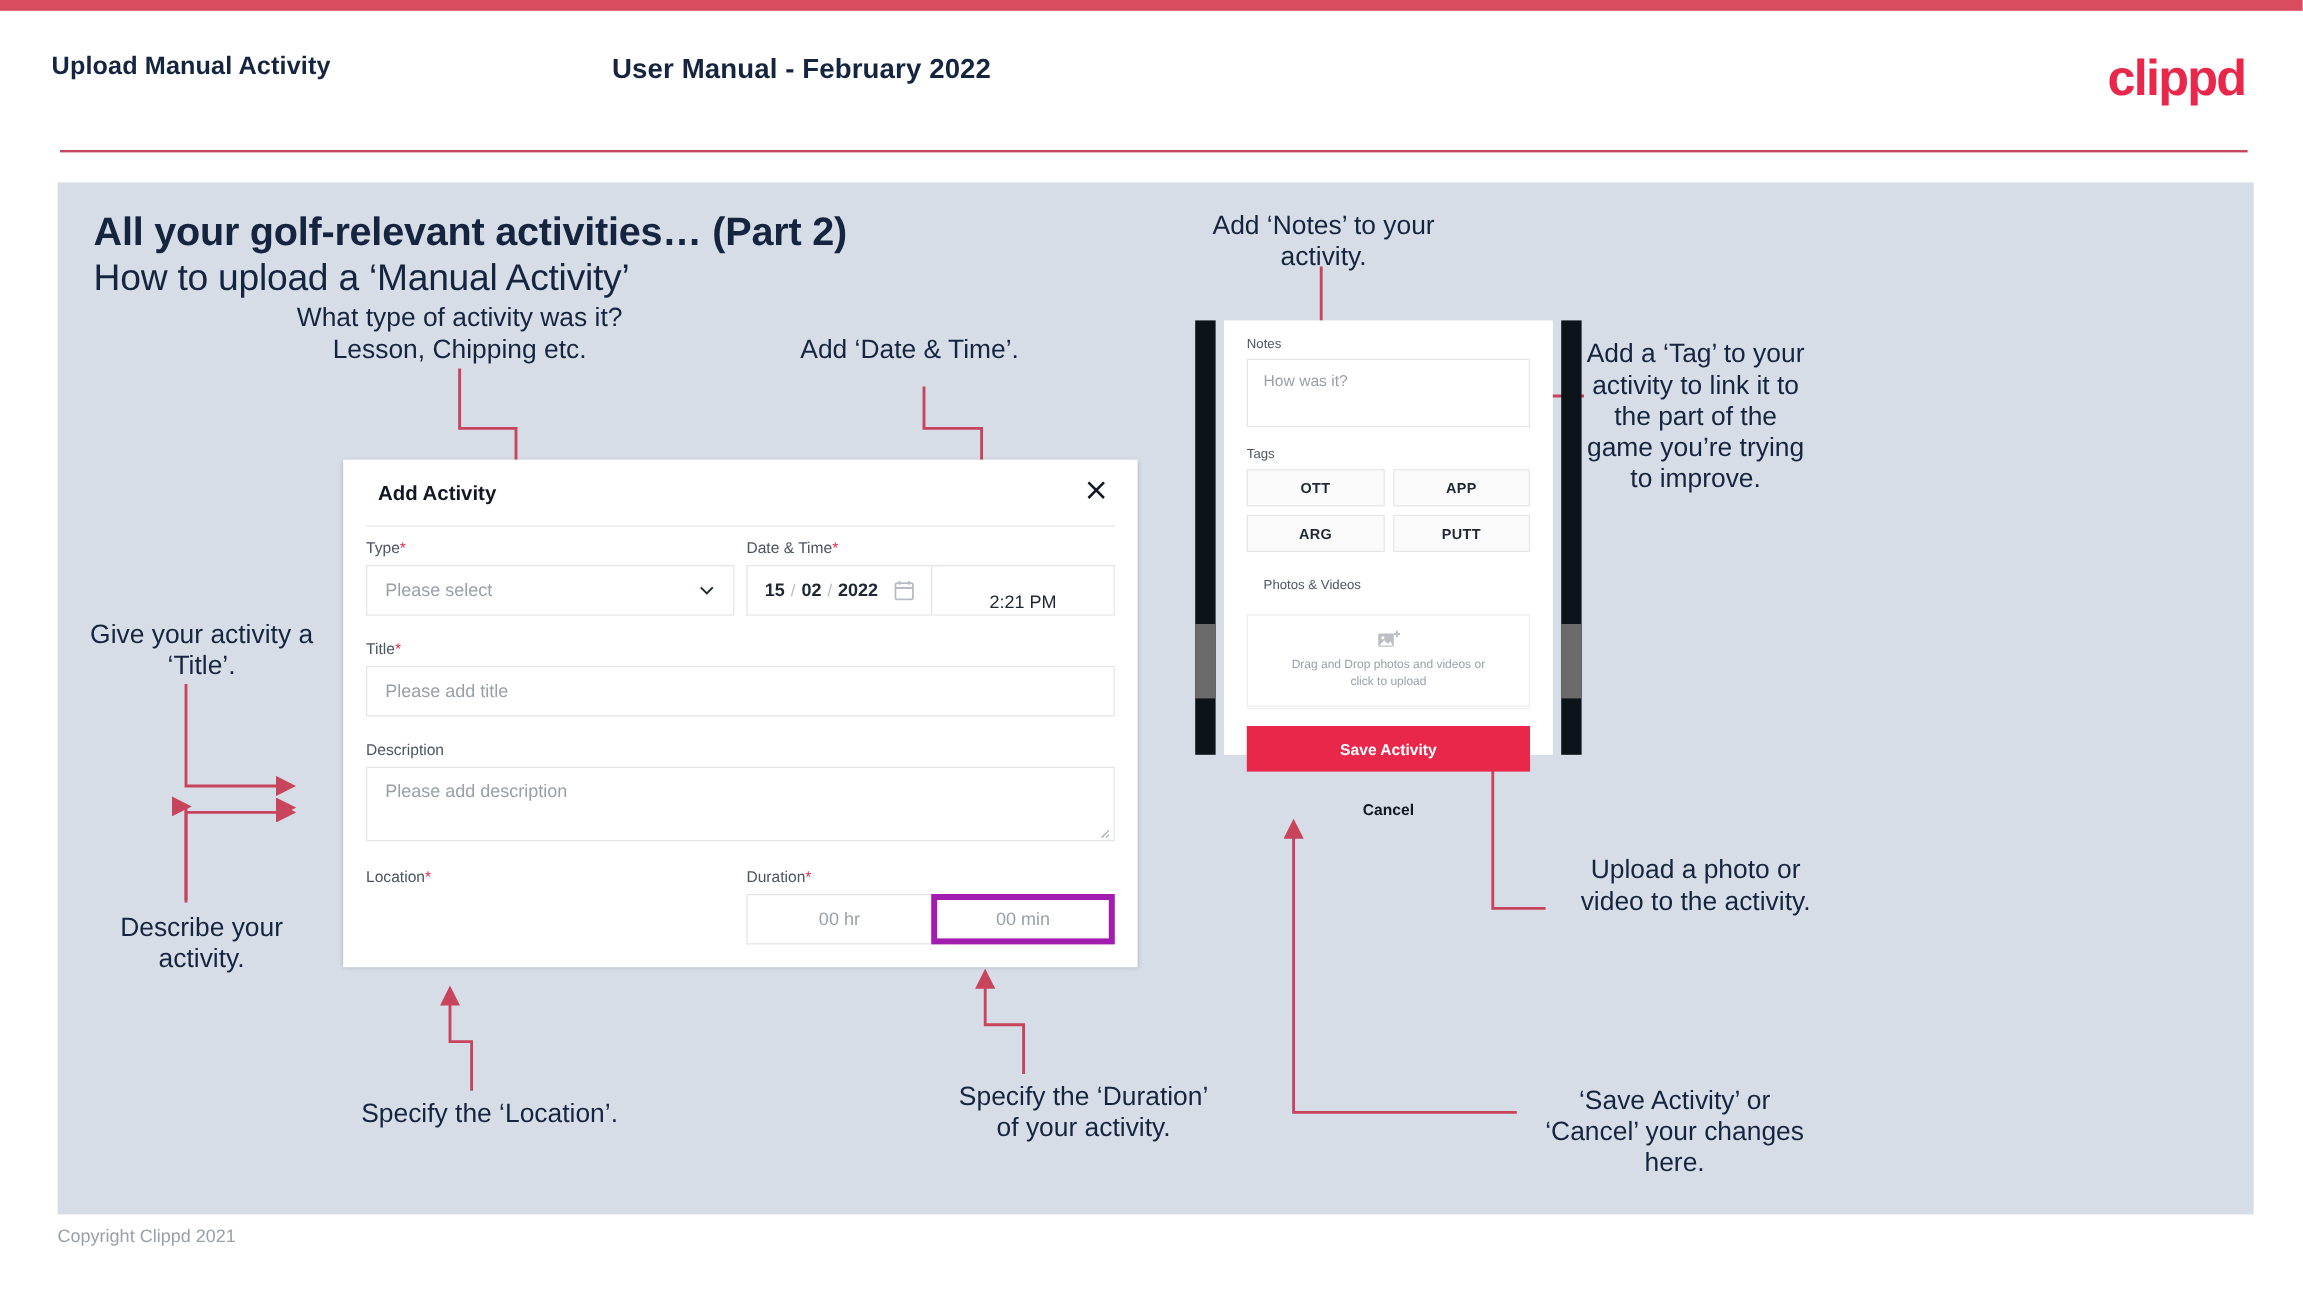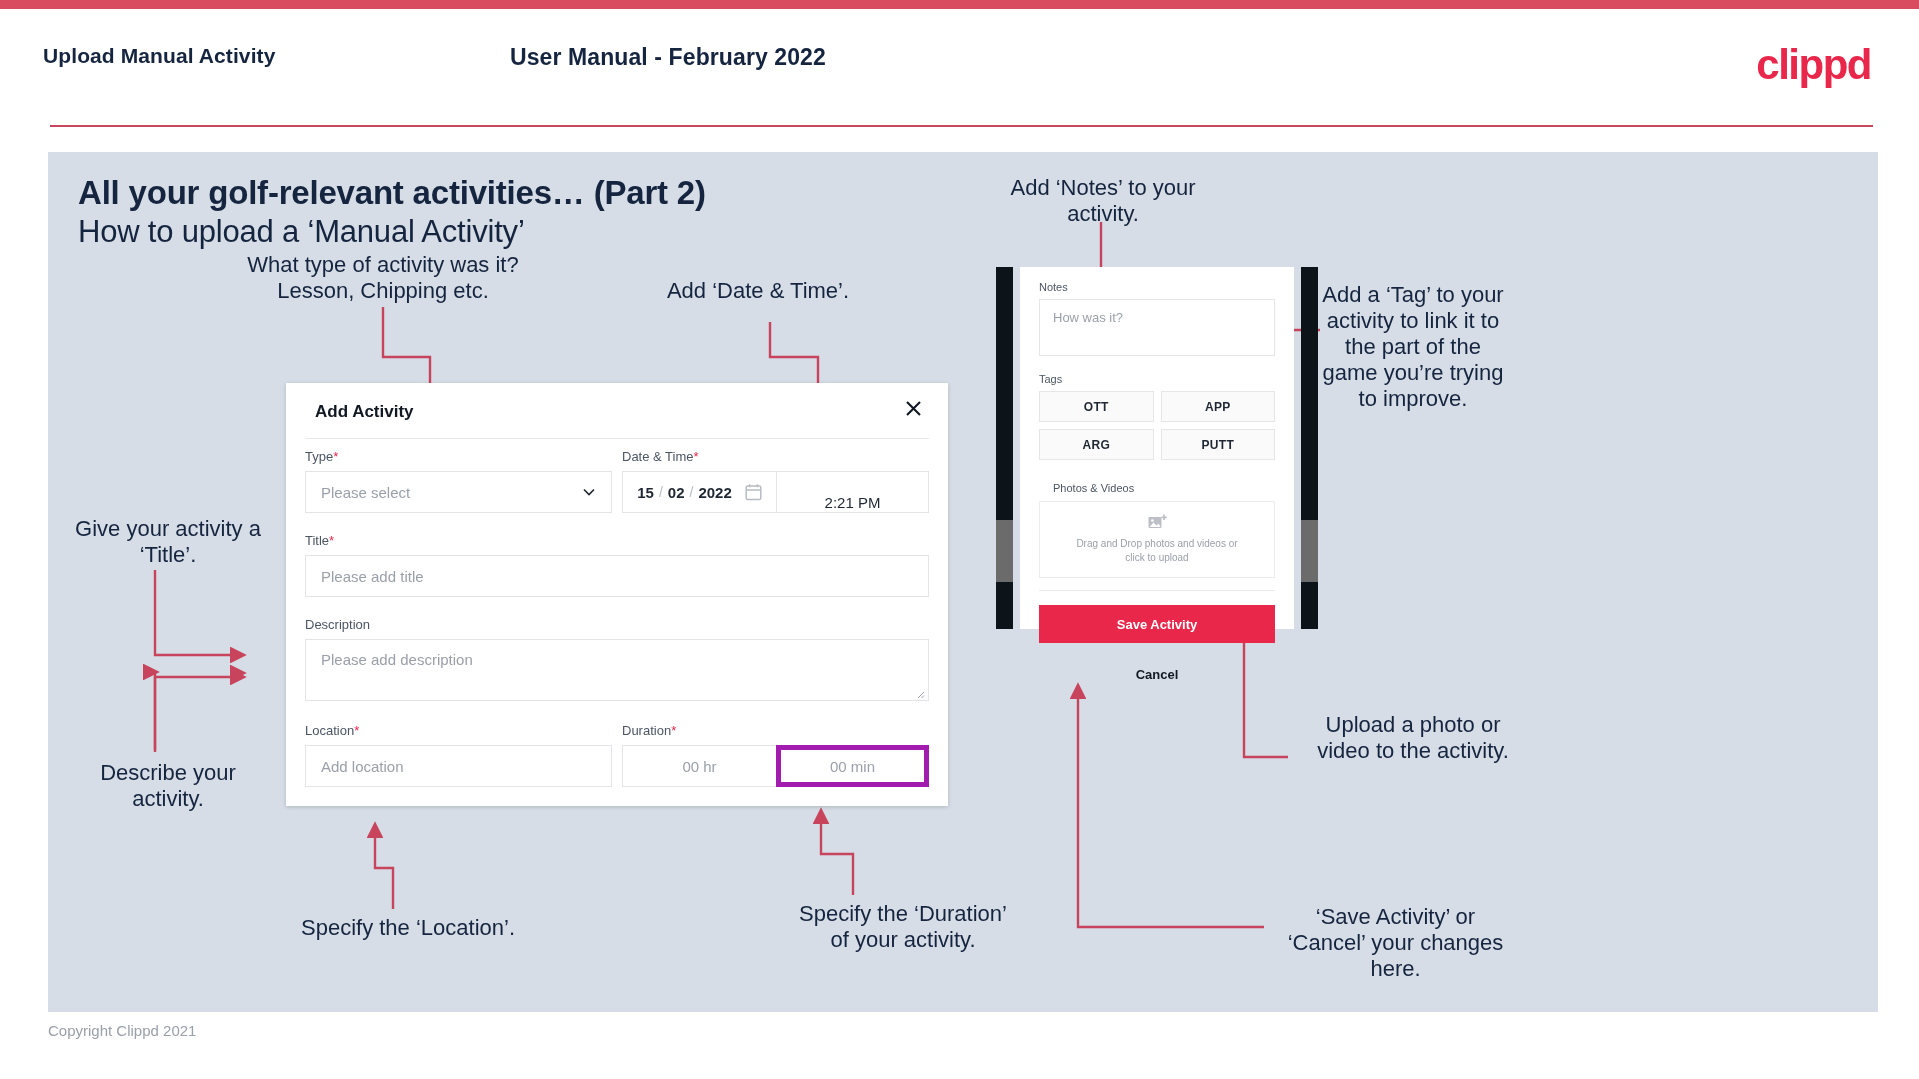--- a/index.html
+++ b/index.html
@@ -344,23 +344,20 @@
             <svg class="grip" viewBox="0 0 9 9">
               <path d="M8,2 L2,8 M8,5.5 L5.5,8" stroke="#9aa0aa" stroke-width="1" fill="none"></path>
             </svg>
           </div>
         </div>
 
         <div style="position:absolute; left:19px; top:274px; width:307px;">
           <div class="fld-label">
             <span>Location</span><span class="req">*</span>
           </div>
-          <div class="ctl">
-            <span class="ph">Add location</span>
-          </div>
         </div>
 
         <div style="position:absolute; left:336px; top:274px; width:307px;">
           <div class="fld-label">
             <span>Duration</span><span class="req">*</span>
           </div>
           <div class="dur-wrap">
             <div class="dur-a">
               <span>00 hr</span>
             </div>
@@ -394,21 +391,21 @@
           <div class="m-label" style="margin-bottom:6px;">Tags</div>
           <div class="tag-grid">
             <div class="tag">OTT</div>
             <div class="tag">APP</div>
             <div class="tag">ARG</div>
             <div class="tag">PUTT</div>
           </div>
         </div>
 
         <div style="position:absolute; left:19px; top:215px; width:236px;">
-          <div class="m-label" style="margin-bottom:7px;padding-left:14px;">Photos &amp; Videos</div>
+          <div class="m-label" style="margin-bottom:18px;padding-left:14px;">Photos &amp; Videos</div>
           <div class="drop">
             <svg width="19" height="17" viewBox="0 0 19 17">
               <rect x="0.5" y="3" width="13" height="11" rx="1" fill="#bcc0c6"></rect>
               <circle cx="4.4" cy="6.5" r="1.3" fill="#ffffff"></circle>
               <path d="M1.6,13 L5.6,8.6 L8.4,11.6 L10.6,9.4 L12.6,13 z" fill="#ffffff"></path>
               <path d="M16,0.6 L16,6 M13.3,3.3 L18.7,3.3" stroke="#bcc0c6" stroke-width="1.7"></path>
             </svg>
             <div class="txt">Drag and Drop photos and videos or
 click to upload</div>
           </div>

